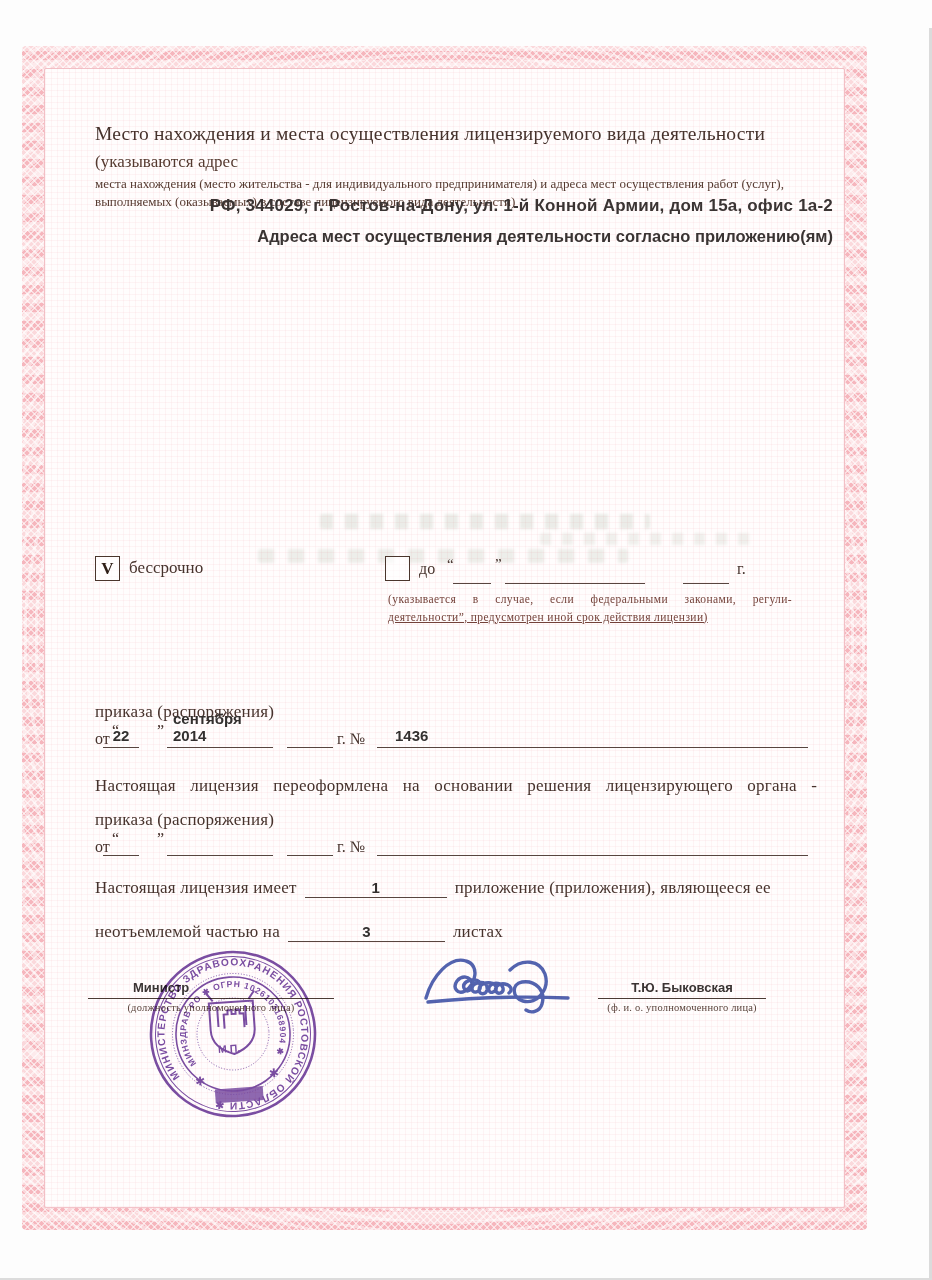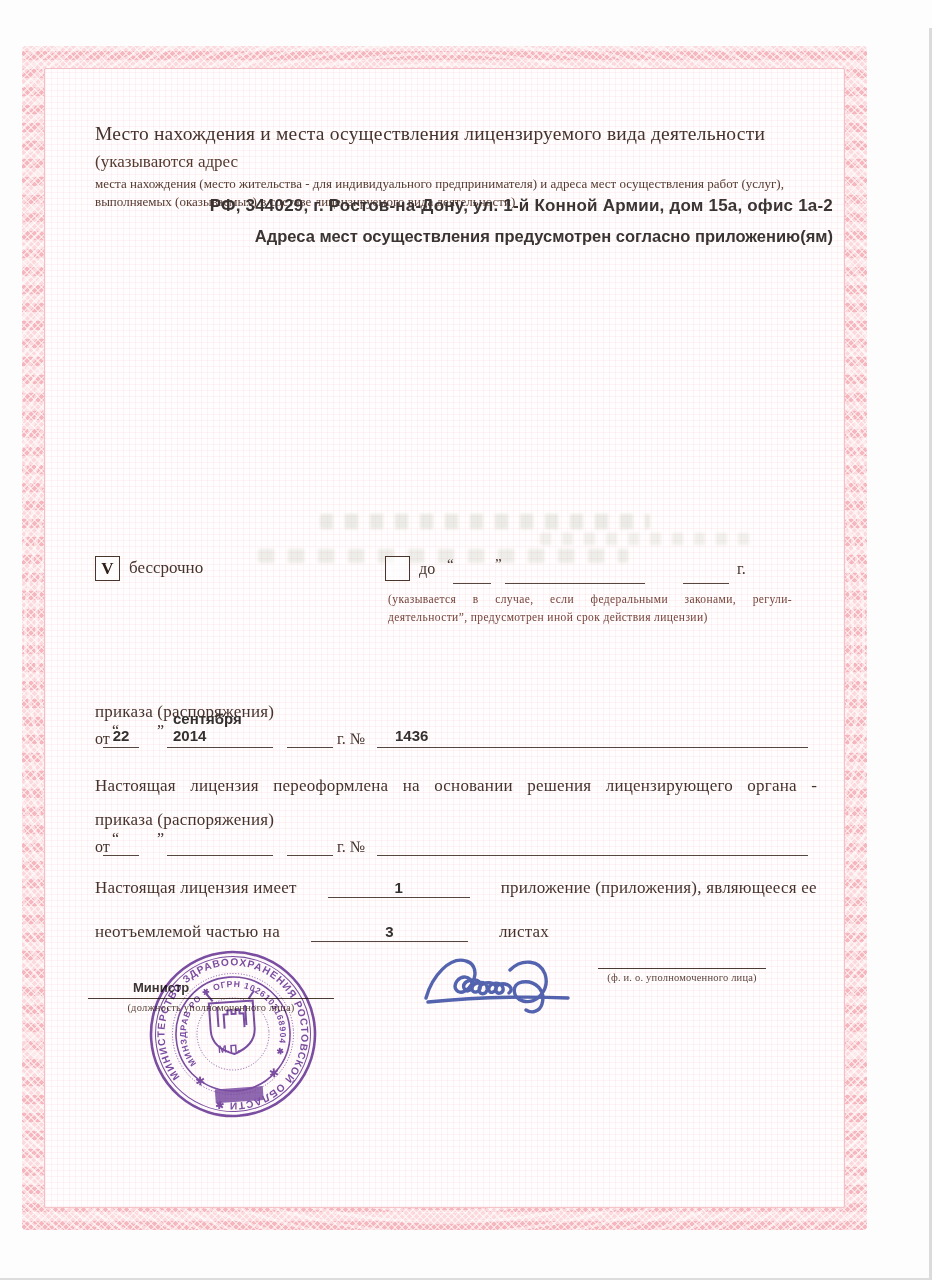--- a/index.html
+++ b/index.html
@@ -73,21 +73,21 @@
   .q2 { left:400px; }
   .tslot { position:absolute; bottom:2px; border-bottom:1.2px solid #57453f; height:22px; }
   .ts1 { left:358px; width:38px; }
   .ts2 { left:410px; width:140px; }
   .ts3 { left:588px; width:46px; }
   .year-g { position:absolute; left:642px; top:4px; font-size:16px; }
 
   .term-note { position:absolute; left:388px; top:591px; width:404px; font-size:11.5px;
     color:#74423a; letter-spacing:.4px; line-height:17.5px; }
   .term-note .jline { text-align:justify; text-align-last:justify; }
-  .term-note .lline { text-align:left; }
+  .term-note .lline { text-align:left;text-decoration:underline; }
 
   
   .para { position:absolute; left:95px; width:722px; font-size:17px; letter-spacing:.2px; }
   .jl { text-align:justify; text-align-last:justify; }
 
   
   .form-row { position:absolute; left:95px; width:728px; height:30px; }
   .fr-item { position:absolute; bottom:4px; font-size:16px; }
   .fr-slot { position:absolute; bottom:4px; border-bottom:1.2px solid #57453f; height:26px;
     font-family:"Liberation Sans", sans-serif; font-weight:bold; font-size:15px; color:#33302f;
@@ -95,21 +95,21 @@
   .fr-from { left:0; }
   .fr-q1 { left:17px; bottom:12px; }
   .fr-day { left:8px; width:36px; justify-content:center; }
   .fr-q2 { left:62px; bottom:12px; }
   .fr-month { left:72px; width:106px; padding-left:6px; }
   .fr-short { left:192px; width:46px; }
   .fr-gno { left:242px; }
   .fr-num { left:282px; right:15px; padding-left:18px; }
 
   
-  .apx { position:absolute; left:95px; font-size:17px; letter-spacing:.2px; display:flex; align-items:baseline;gap:23px; }
+  .apx { position:absolute; left:95px; font-size:17px; letter-spacing:.2px; display:flex; align-items:baseline; }
   .apx-slot { display:inline-block; border-bottom:1.2px solid #57453f; text-align:center;
     font-family:"Liberation Sans", sans-serif; font-weight:bold; font-size:15px; color:#33302f;
     vertical-align:bottom; padding-bottom:1px; margin:0 8px; }
   .apx1-slot { width:142px; }
   .apx2-slot { width:157px; }
 
   
   .sig-col { position:absolute; top:968px; }
   .sig-val { height:30px; font-family:"Liberation Sans", sans-serif; font-weight:bold;
     font-size:13px; color:#3a3433; display:flex; align-items:flex-end; padding-bottom:3px; }
@@ -142,21 +142,21 @@
     <div class="hdr-block">
       <div class="hdr-line1">
         <span class="hdr-title">Место нахождения и места осуществления лицензируемого вида деятельности</span>
         <span class="hdr-note">(указываются адрес</span>
       </div>
       <div class="hdr-note-line">места нахождения (место жительства - для индивидуального предпринимателя) и адреса мест осуществления работ (услуг),</div>
       <div class="hdr-note-line">выполняемых (оказываемых) в составе лицензируемого вида деятельности)</div>
     </div>
 
     <div class="addr-line addr-main">РФ, 344029, г. Ростов-на-Дону, ул. 1-й Конной Армии, дом 15а, офис 1а-2</div>
-    <div class="addr-line addr-note">Адреса мест осуществления предусмотрен согласно приложению(ям)</div>
+    <div class="addr-line addr-note">Адреса мест осуществления деятельности согласно приложению(ям)</div>
 
     <div class="ghost g1"></div>
     <div class="ghost g2"></div>
     <div class="ghost g3"></div>
 
     <div class="term-row">
       <div class="checkbox cb1">
         <span>V</span>
       </div>
       <div class="term-label">бессрочно</div>
@@ -209,20 +209,21 @@
       <span class="apx-slot apx2-slot">3</span>
       <span>листах</span>
     </div>
 
     <div class="sig-col sc1">
       <div class="sig-val">Министр</div>
       <div class="sig-line"></div>
       <div class="sig-cap">(должность уполномоченного лица)</div>
     </div>
     <div class="sig-col sc3">
+      <div class="sig-val">Т.Ю. Быковская</div>
       <div class="sig-line"></div>
       <div class="sig-cap">(ф. и. о. уполномоченного лица)</div>
     </div>
 
     <svg class="sign-svg" viewBox="0 0 182 80">
       <g fill="none" stroke="#3b4fa8" stroke-width="3.4" stroke-linecap="round" stroke-linejoin="round">
         <path d="M8,56 C14,34 32,14 48,19 C62,23 58,42 47,49 C40,53 34,46 39,39 C44,33 52,34 54,41 C56,48 48,52 46,46 C44,41 51,37 57,38 C64,39 64,49 58,50 C53,51 52,43 59,41 C66,39 70,42 69,48 C68,53 61,53 61,48 C61,42 68,40 73,41 C79,42 80,48 75,50 C71,52 69,46 73,43 C77,40 84,41 85,46 C86,51 80,53 78,49 C76,45 81,41 87,42 C93,43 95,48 91,51"></path>
         <path d="M92,28 C104,16 122,18 127,32 C132,47 119,63 105,59 C94,56 93,42 104,40 C117,38 128,48 124,62 C122,69 114,72 108,68"></path>
         <path d="M10,60 C50,56 100,54 150,56"></path>
       </g>

